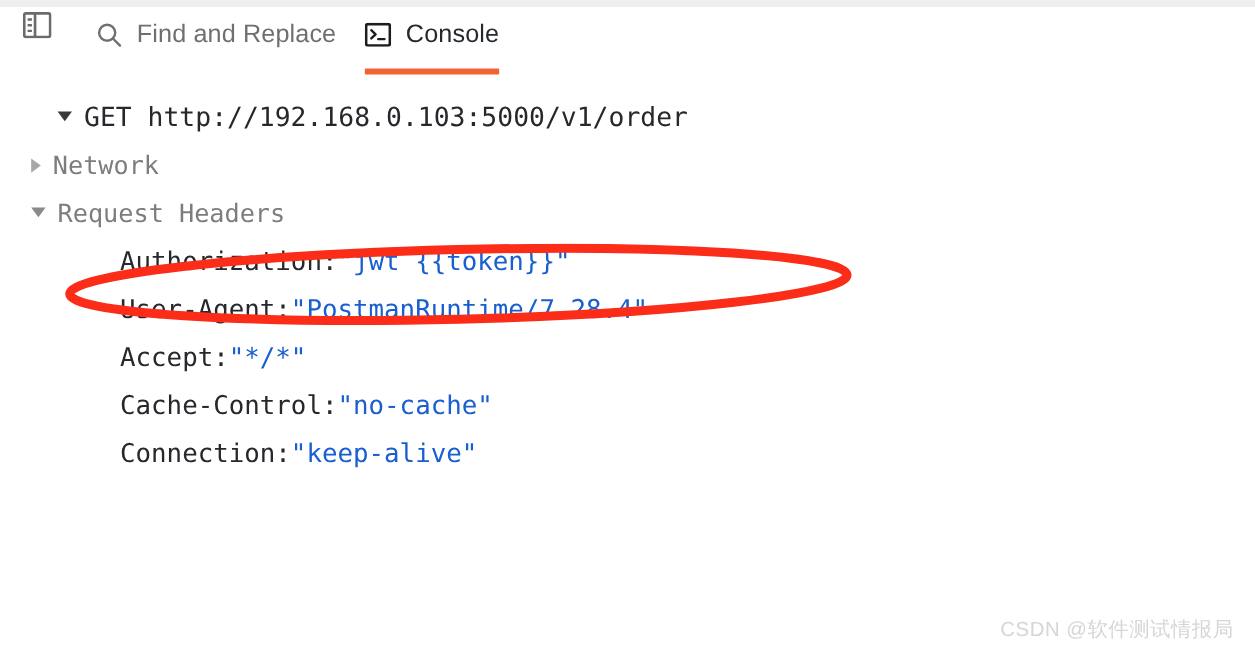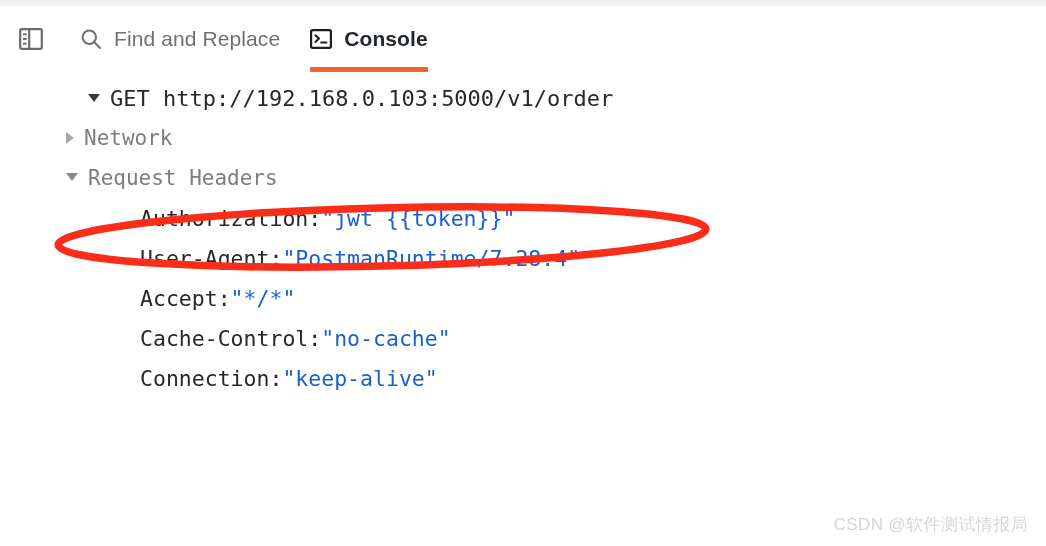--- a/index.html
+++ b/index.html
@@ -22,21 +22,21 @@
     width: 1046px; height: 6px;
     background: #efeff1;
   }
   
   .toolbar {
     position: absolute;
     left: 0; top: 6px;
     width: 1046px;
     height: 66px;
     display: flex;
-    align-items: center;
+    align-items: flex-start;
     background: #ffffff;
   }
   .panel-icon-btn {
     margin-left: 16px;
     width: 30px; height: 30px;
     display: flex; align-items: center; justify-content: center;
     cursor: pointer;
   }
   .tool-item {
     display: flex;
@@ -46,21 +46,21 @@
     position: relative;
   }
   .tool-item .ic { display:flex; align-items:center; justify-content:center; }
   .tool-find { margin-left: 34px; }
   .tool-find .lbl {
     margin-left: 12px;
     font-size: 21px;
     color: #6f6f6f;
     letter-spacing: .1px;
   }
-  .tool-console { margin-left: 30px; font-weight: bold; }
+  .tool-console { margin-left: 24px; }
   .tool-console .lbl {
     margin-left: 12px;
     font-size: 21px;
     color: #24292e;
     letter-spacing: .1px;
   }
   .tab-underline {
     position: absolute;
     left: 0; right: 0;
     bottom: -10px;
@@ -75,21 +75,20 @@
     left: 0; top: 86px;
     width: 1046px;
     height: 460px;
     font-family: "DejaVu Sans Mono", "Liberation Mono", monospace;
   }
   .row {
     display: flex;
     align-items: baseline;
     height: 40px;
     white-space: pre;
-    margin-left: 40px;
   }
   .tri {
     width: 0; height: 0;
     display: inline-block;
     flex: 0 0 auto;
   }
   .tri-down-dark {
     border-left: 6px solid transparent;
     border-right: 6px solid transparent;
     border-top: 8px solid #3a3a3a;

